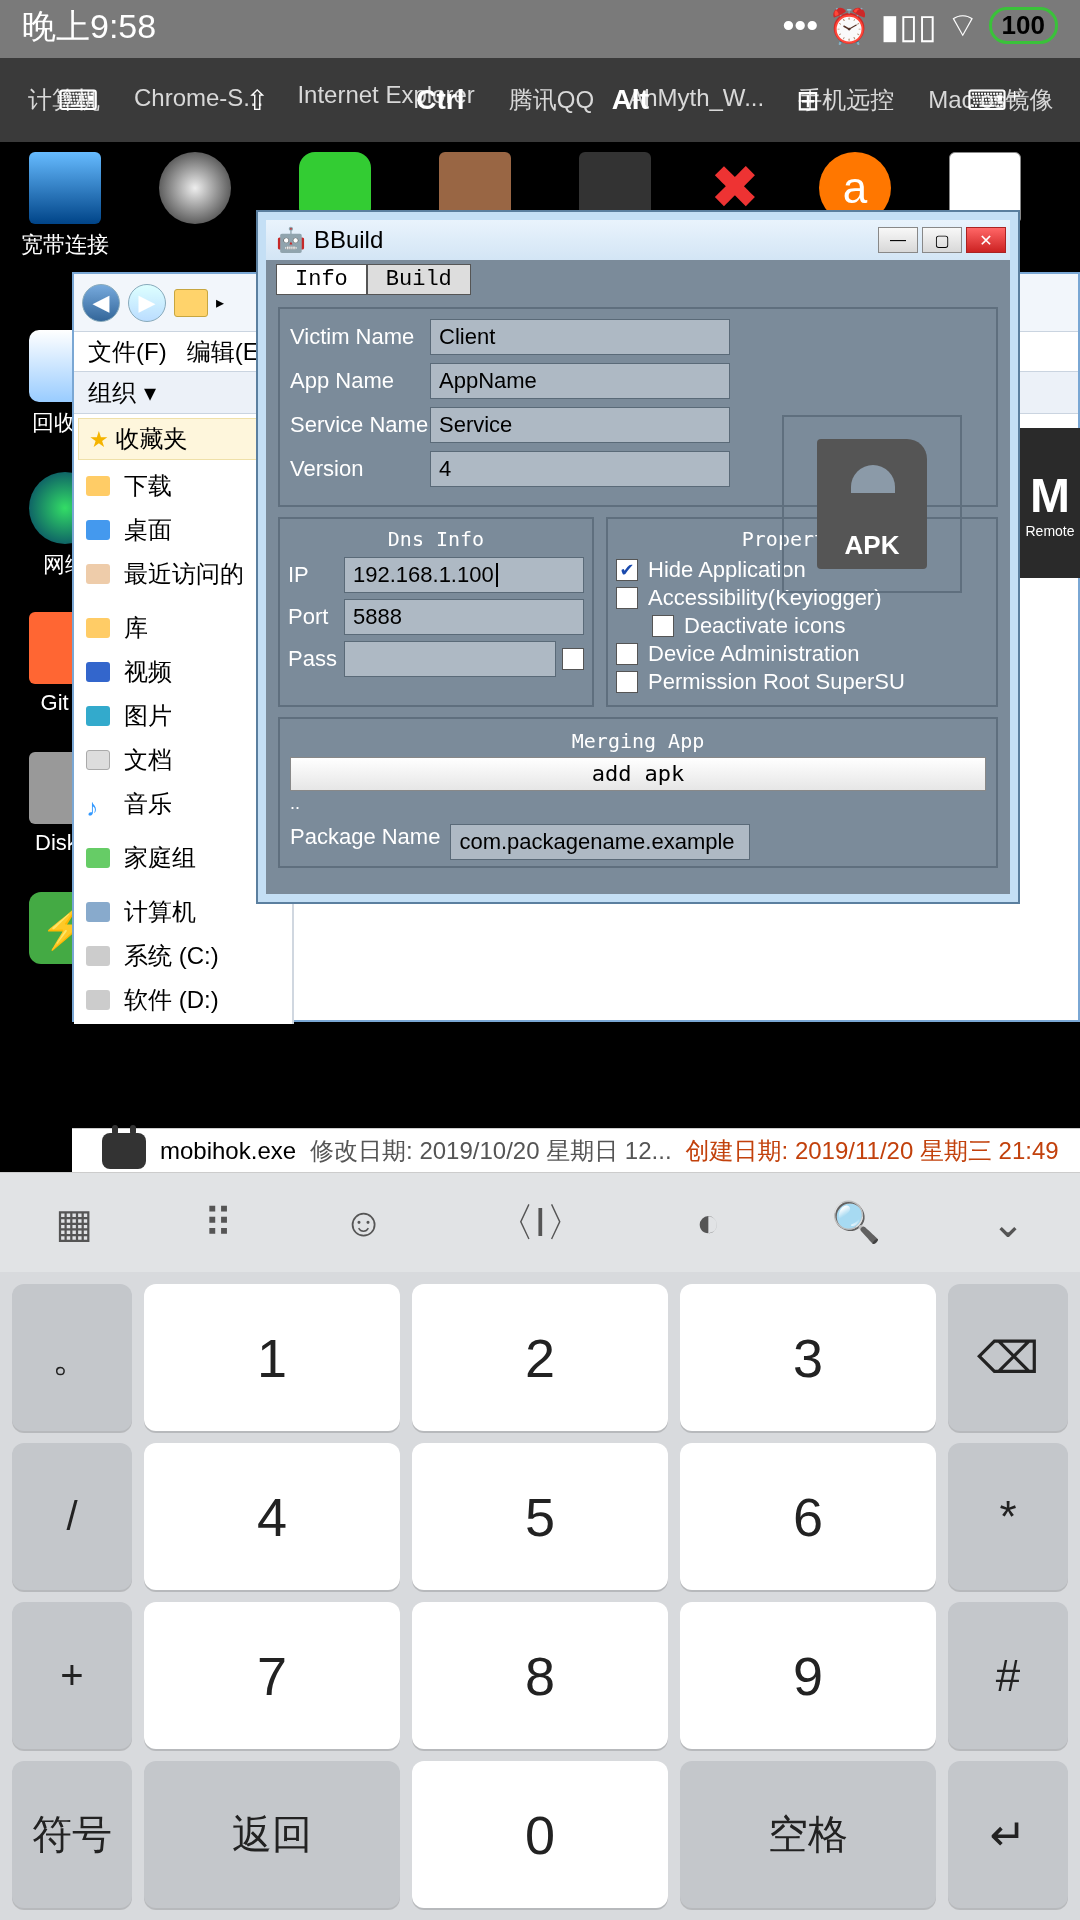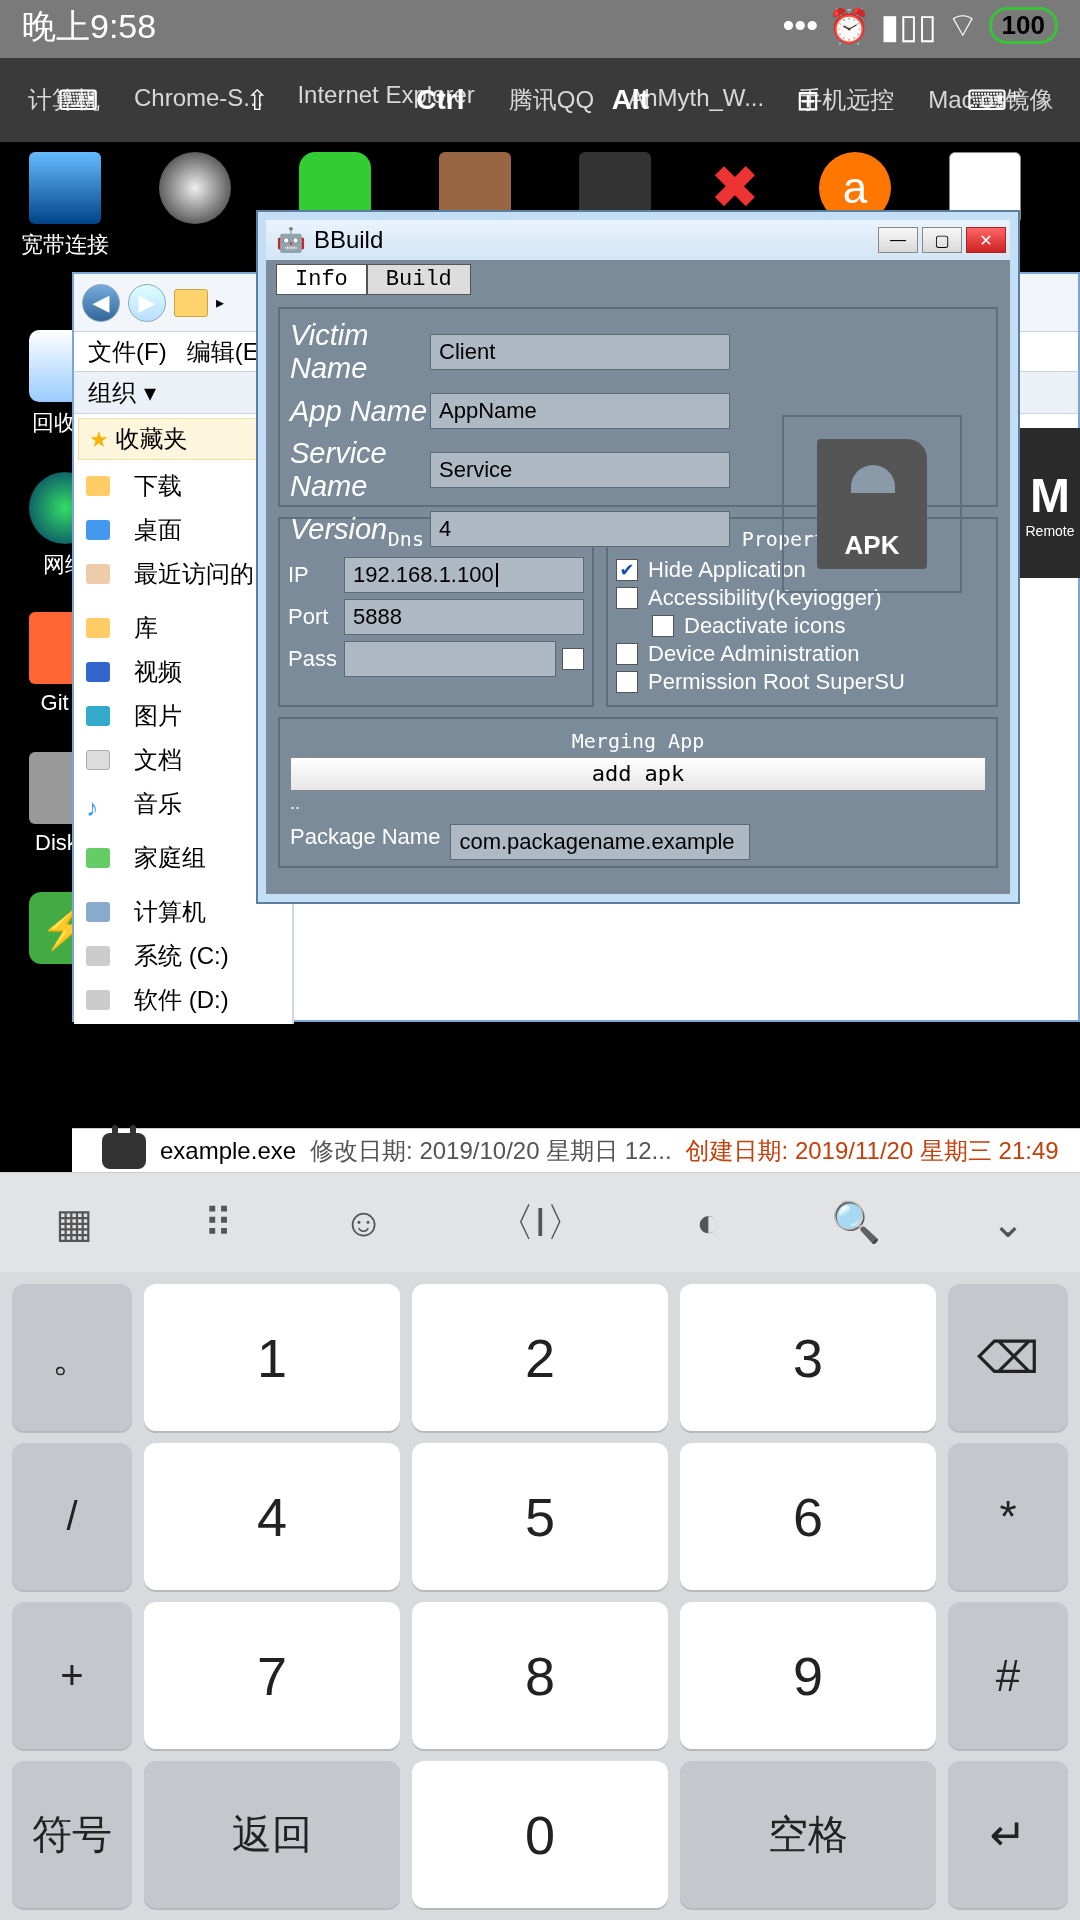--- a/index.html
+++ b/index.html
@@ -23,40 +23,40 @@
 
 
 .explorer { position:absolute; left:72px; top:130px; width:1008px; height:750px; background:#fff; border:2px solid #7aa7d4; }
 .explorer .nav-row { height:58px; display:flex; align-items:center; gap:8px; padding:0 8px; background:#f2f6fb; border-bottom:1px solid #cad4e0; }
 .nav-btn { width:38px; height:38px; border-radius:50%; border:1px solid #8ab; background:linear-gradient(#dff,#bdf); display:flex; align-items:center; justify-content:center; font-size:22px; color:#fff; }
 .nav-btn.back{background:linear-gradient(#7ad,#369);}
 .fold-ic{width:34px;height:28px;background:#ffd36b;border:1px solid #c7a640;border-radius:3px;}
 .menu-row { height:40px; display:flex; align-items:center; gap:20px; padding:0 14px; font-size:24px; border-bottom:1px solid #cad4e0; }
 .org-row { height:42px; display:flex; align-items:center; gap:8px; padding:0 14px; font-size:24px; background:#ecf1f8; border-bottom:1px solid #cad4e0; }
 .sidebar { width:220px; background:#fff; border-right:2px solid #d0d7e0; height:610px; overflow:hidden; font-size:24px; }
-.sb-item { display:flex; align-items:center; gap:24px; padding:6px 12px; }
+.sb-item { display:flex; align-items:center; gap:14px; padding:6px 12px; }
 .sb-item.section{font-weight:normal;margin-top:10px;}
 .sb-ic{width:24px;height:20px;border-radius:3px;}
 .fav-bar{background:#fef6dc;border:1px solid #efe0a8;padding:4px 10px;margin:4px;}
 .star{color:#f5b400;font-size:22px;}
 
 
 .bbuild { position:absolute; left:258px; top:70px; width:760px; height:690px; background:#7b8b9a; border:8px solid #c4dff5; box-shadow:0 0 0 2px #5b7f9f; }
 .bb-title { height:40px; background:linear-gradient(#e9f3fc,#d3e5f5); display:flex; align-items:center; justify-content:space-between; padding:0 4px 0 10px; font-size:24px; }
 .bb-title-left{display:flex;align-items:center;gap:8px;}
 .bb-winbtns{display:flex;gap:4px;}
 .bb-winbtn{width:40px;height:26px;border:1px solid #888;background:linear-gradient(#f8f8f8,#d8d8d8);display:flex;align-items:center;justify-content:center;font-size:16px;}
 .bb-winbtn.close{background:linear-gradient(#f66,#c22);color:#fff;border-color:#a22;}
 .bb-tabs{display:flex;background:#7b8b9a;padding:4px 10px 0;}
 .bb-tab{background:#fff;border:1px solid #555;padding:2px 18px;font-family:Liberation Mono, monospace;font-size:22px;}
 .bb-tab.inactive{background:#ddd;}
 .bb-body{padding:12px;display:flex;flex-direction:column;gap:10px;}
 .panel{border:2px solid #5f6f7e;background:#7b8b9a;padding:10px;}
 .info-row{display:flex;align-items:center;margin-bottom:8px;}
-.info-row label{width:140px;color:#fff;font-size:29px;font-style:italic;}
+.info-row label{width:140px;color:#fff;font-size:22px;}
 .info-row .field{flex:0 0 300px;height:36px;background:#aeb9c4;border:1px solid #5a6a78;padding:0 8px;font-size:22px;line-height:34px;}
 .apk-box{position:absolute;right:34px;top:106px;width:180px;height:178px;border:2px solid #5f6f7e;display:flex;align-items:center;justify-content:center;}
 .apk-ic{width:110px;height:130px;background:#555;position:relative;border-radius:4px 20px 4px 4px;}
 .apk-ic:after{content:"APK";position:absolute;bottom:8px;left:0;right:0;text-align:center;color:#fff;font-weight:bold;font-size:26px;}
 .apk-ic:before{content:"";position:absolute;top:26px;left:34px;width:44px;height:28px;background:#8b9aa8;border-radius:22px 22px 0 0;}
 .dns-props{display:flex;gap:12px;}
 .dns-panel{flex:0 0 316px;border:2px solid #5f6f7e;padding:8px;}
 .panel-title{text-align:center;color:#fff;font-family:monospace;font-size:20px;margin-bottom:6px;}
 .dns-row{display:flex;align-items:center;margin-bottom:6px;}
 .dns-row label{width:56px;color:#fff;font-size:22px;}
@@ -328,21 +328,21 @@
             <label>Package Name</label>
             <div class="field">com.packagename.example</div>
           </div>
       </div>
     </div>
   </div>
 </div>
 
 <div class="detail-strip">
   <div class="exe-ic"></div>
-  <span style="font-weight:normal;">example.exe</span>
+  <span style="font-weight:normal;">mobihok.exe</span>
   <span style="color:#555;">修改日期: 2019/10/20 星期日 12...</span>
   <span style="color:#c2410c;">创建日期: 2019/11/20 星期三 21:49</span>
 </div>
 
 <div class="kbd-toolbar">
   <span class="kbd-tb-ic">▦</span>
   <span class="kbd-tb-ic">⠿</span>
   <span class="kbd-tb-ic">☺</span>
   <span class="kbd-tb-ic">〈I〉</span>
   <span class="kbd-tb-ic">◐</span>

